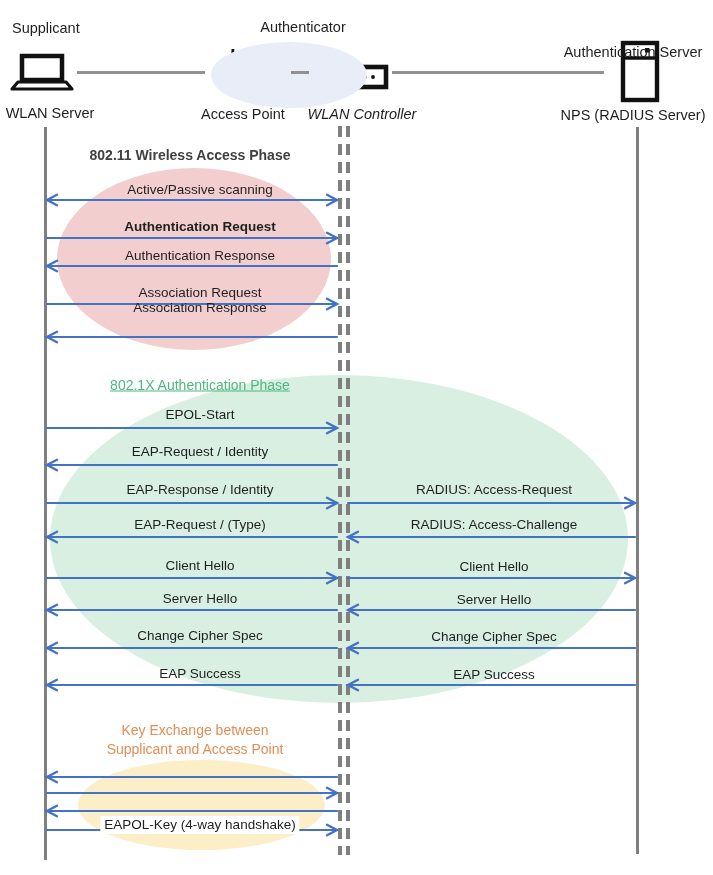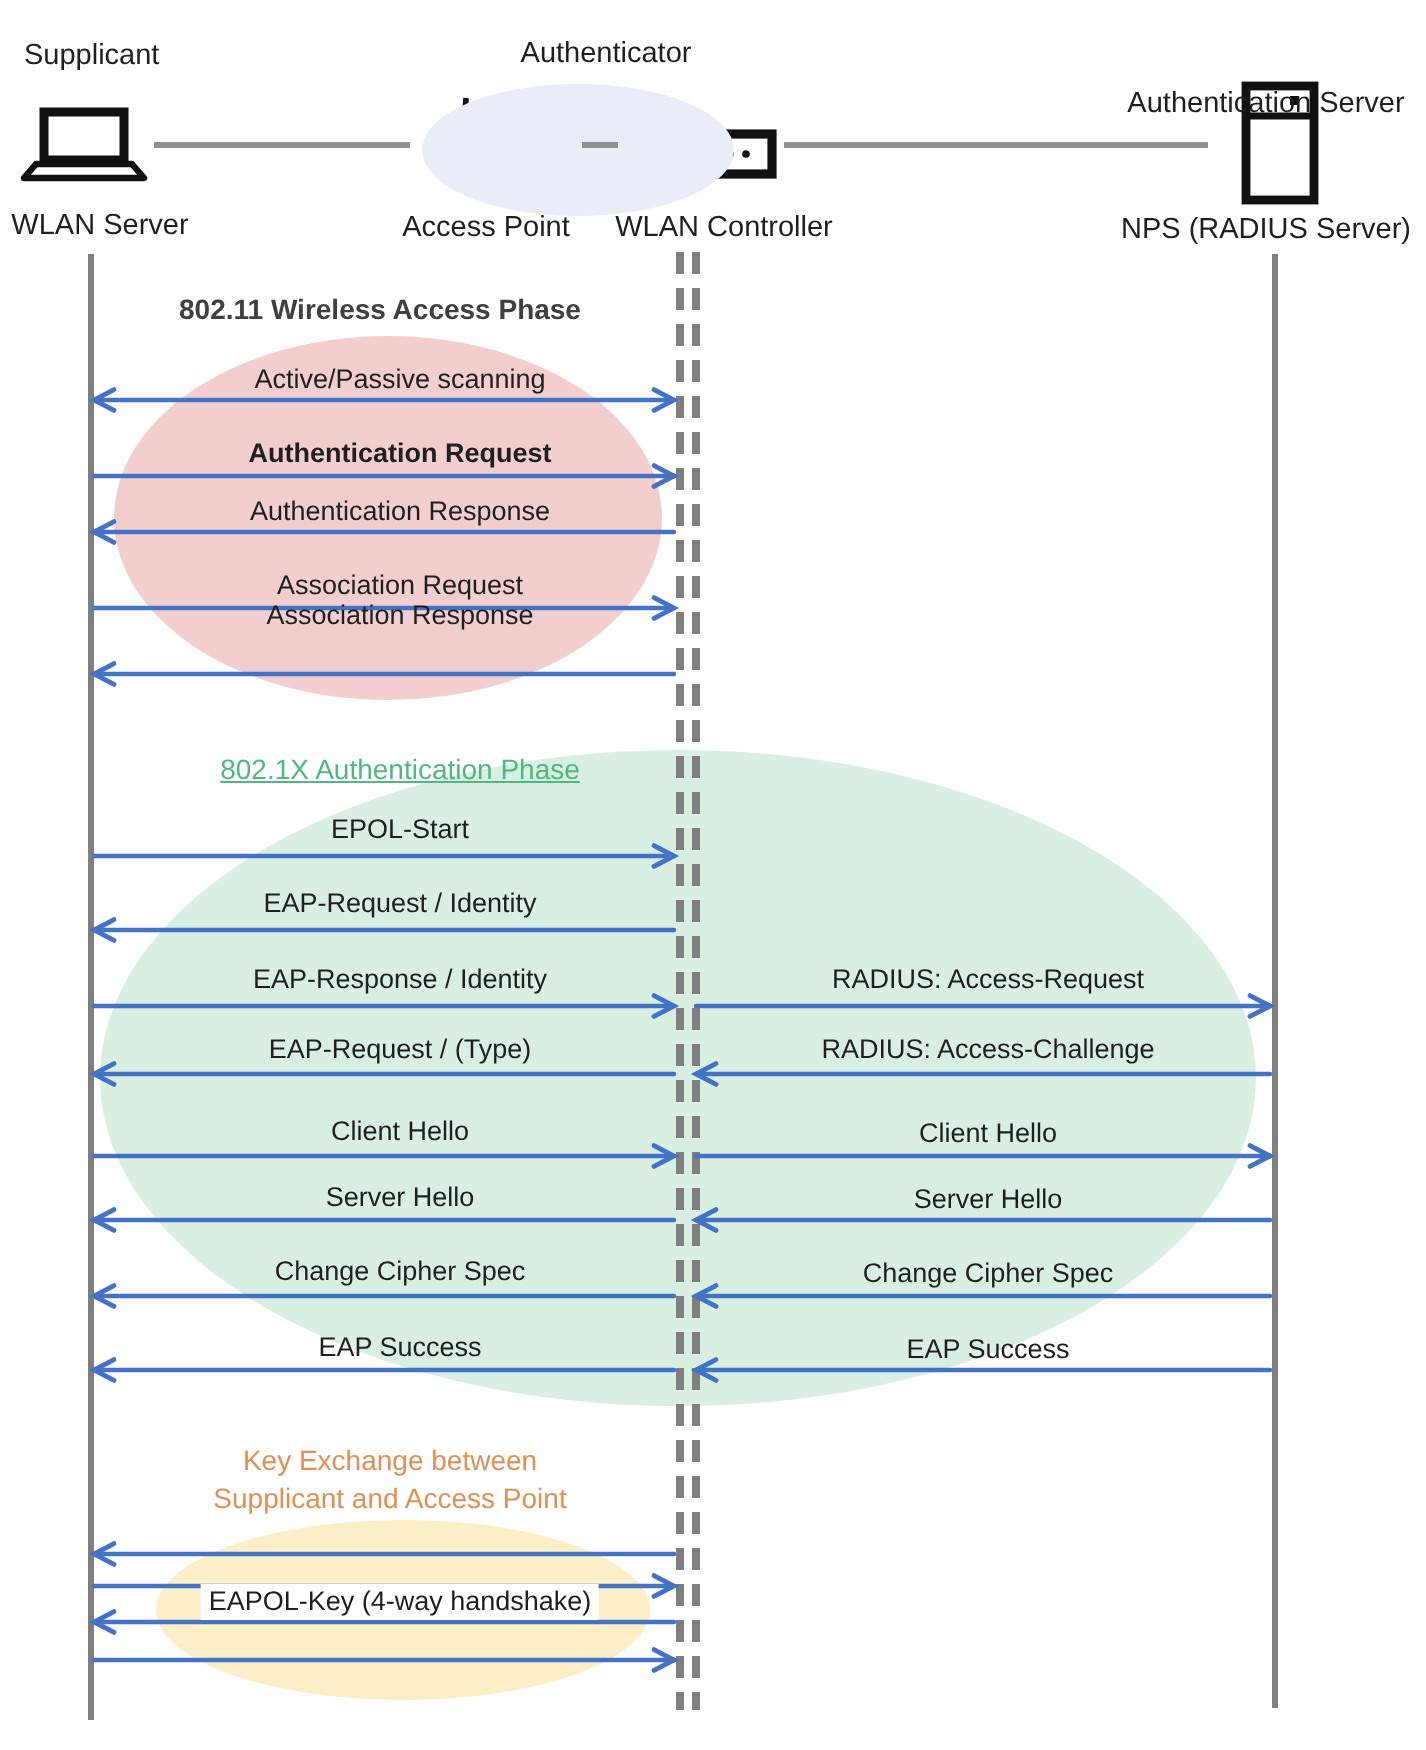--- a/index.html
+++ b/index.html
@@ -25,21 +25,21 @@
   .role-label{position:absolute;font-size:14.5px;white-space:nowrap;}
   .node-label{position:absolute;font-size:14.5px;white-space:nowrap;transform:translateX(-50%);}
   .phase-title{position:absolute;font-size:14px;white-space:pre-line;text-align:center;transform:translate(-50%,-50%);line-height:19px;}
   .phase-title-1{color:#404040;font-weight:bold;}
   .phase-title-2{color:#4DB97E;text-decoration:underline;}
   .phase-title-3{color:#E28E55;}
   .msg-label{
     position:absolute;font-size:13.5px;white-space:nowrap;color:#1f1f1f;
     transform:translate(-50%,-50%);z-index:6;line-height:16px;
   }
-  .msg-label--boxed{background:#ffffff;padding:1px 4px;}
+  .msg-label--boxed{background:#ffffff;padding:1px 4px;margin-top:24px;}
   
   .icons-layer svg{position:absolute;overflow:visible;}
   #arrow-layer{position:absolute;left:0;top:0;z-index:5;pointer-events:none;}
   .z1{z-index:1}.z2{z-index:2}.z3{z-index:3}.z4{z-index:4}
 </style>
 </head>
 <body>
 
 <div class="stage">
 
@@ -56,21 +56,21 @@
   <div class="link z2" style="left:77px;top:71px;width:128px;"></div>
   <div class="link z2" style="left:291px;top:71px;width:18px;"></div>
   <div class="link z2" style="left:392px;top:71px;width:212px;"></div>
 
   <div class="role-label z3" style="left:12px;top:20px;">Supplicant</div>
   <div class="role-label z3" style="left:303px;top:19px;transform:translateX(-50%);">Authenticator</div>
   <div class="role-label z3" style="left:633px;top:20px;transform:translateX(-50%);margin-top:24px;">Authentication Server</div>
 
   <div class="node-label z3" style="left:50px;top:105px;">WLAN Server</div>
   <div class="node-label z3" style="left:243px;top:106px;">Access Point</div>
-  <div class="node-label z3" style="left:362px;top:106px;">WLAN Controller</div>
+  <div class="node-label z3" style="left:362px;top:106px;font-style:italic;">WLAN Controller</div>
   <div class="node-label z3" style="left:633px;top:107px;">NPS (RADIUS Server)</div>
 
   <div class="icons-layer z3">
 
     <svg style="left:10px;top:53px;" width="64" height="40" viewBox="0 0 64 40">
       <rect x="12" y="3" width="40" height="24" fill="#fff" stroke="#111" stroke-width="4.5"></rect>
       <path d="M8 29 H56 L62 36 H2 Z" fill="#fff" stroke="#111" stroke-width="3.2" stroke-linejoin="round"></path>
     </svg>
 
     <svg style="left:219px;top:46px;" width="64" height="48" viewBox="0 0 64 48">

